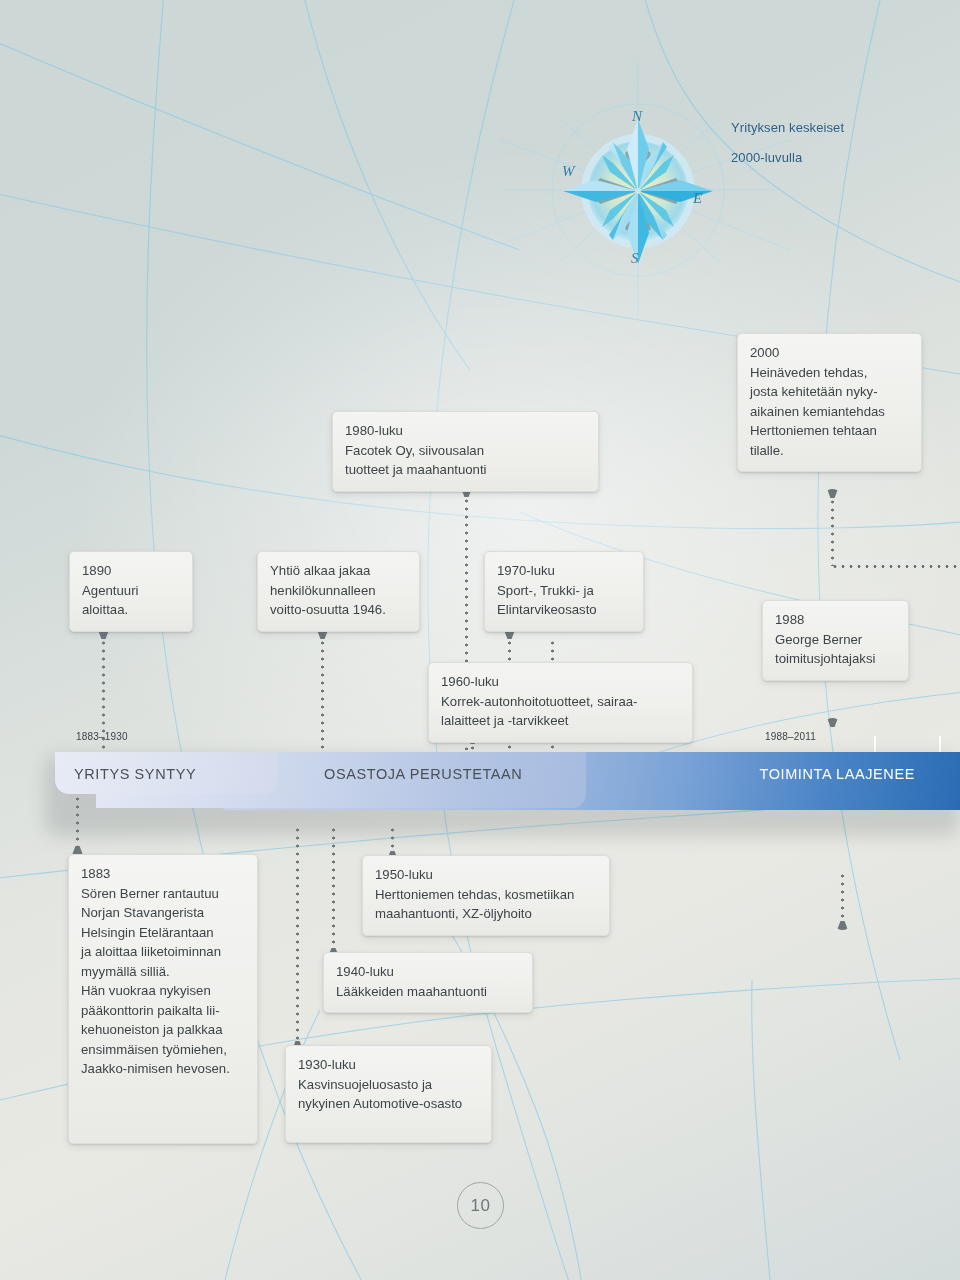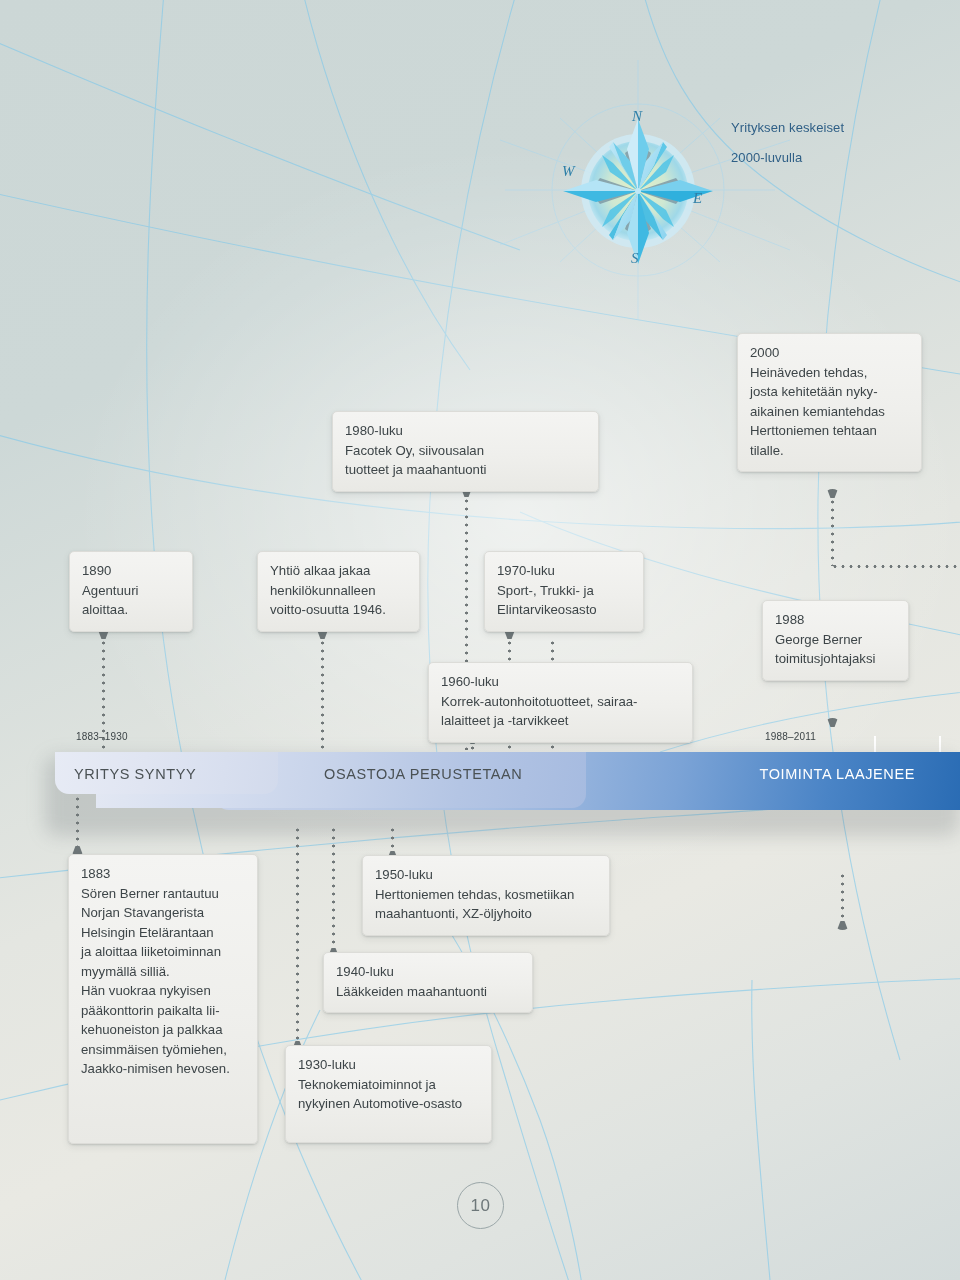--- a/index.html
+++ b/index.html
@@ -386,20 +386,20 @@
     <span class="lead">maahantuonti, XZ-öljyhoito</span>
   </div>
 
   <div class="box" style="left:323px; top:952px; width:210px;">
     <span class="lead">1940-luku</span>
     <span class="lead">Lääkkeiden maahantuonti</span>
   </div>
 
   <div class="box" style="left:285px; top:1045px; width:207px; height:98px;">
     <span class="lead">1930-luku</span>
-    <span class="lead">Teknokemiatoiminnot ja</span>
+    <span class="lead">Kasvinsuojeluosasto ja</span>
     <span class="lead">nykyinen Automotive-osasto</span>
   </div>
 
 
   <div id="pagenum">10</div>
 
 </div>
 
 </body></html>

